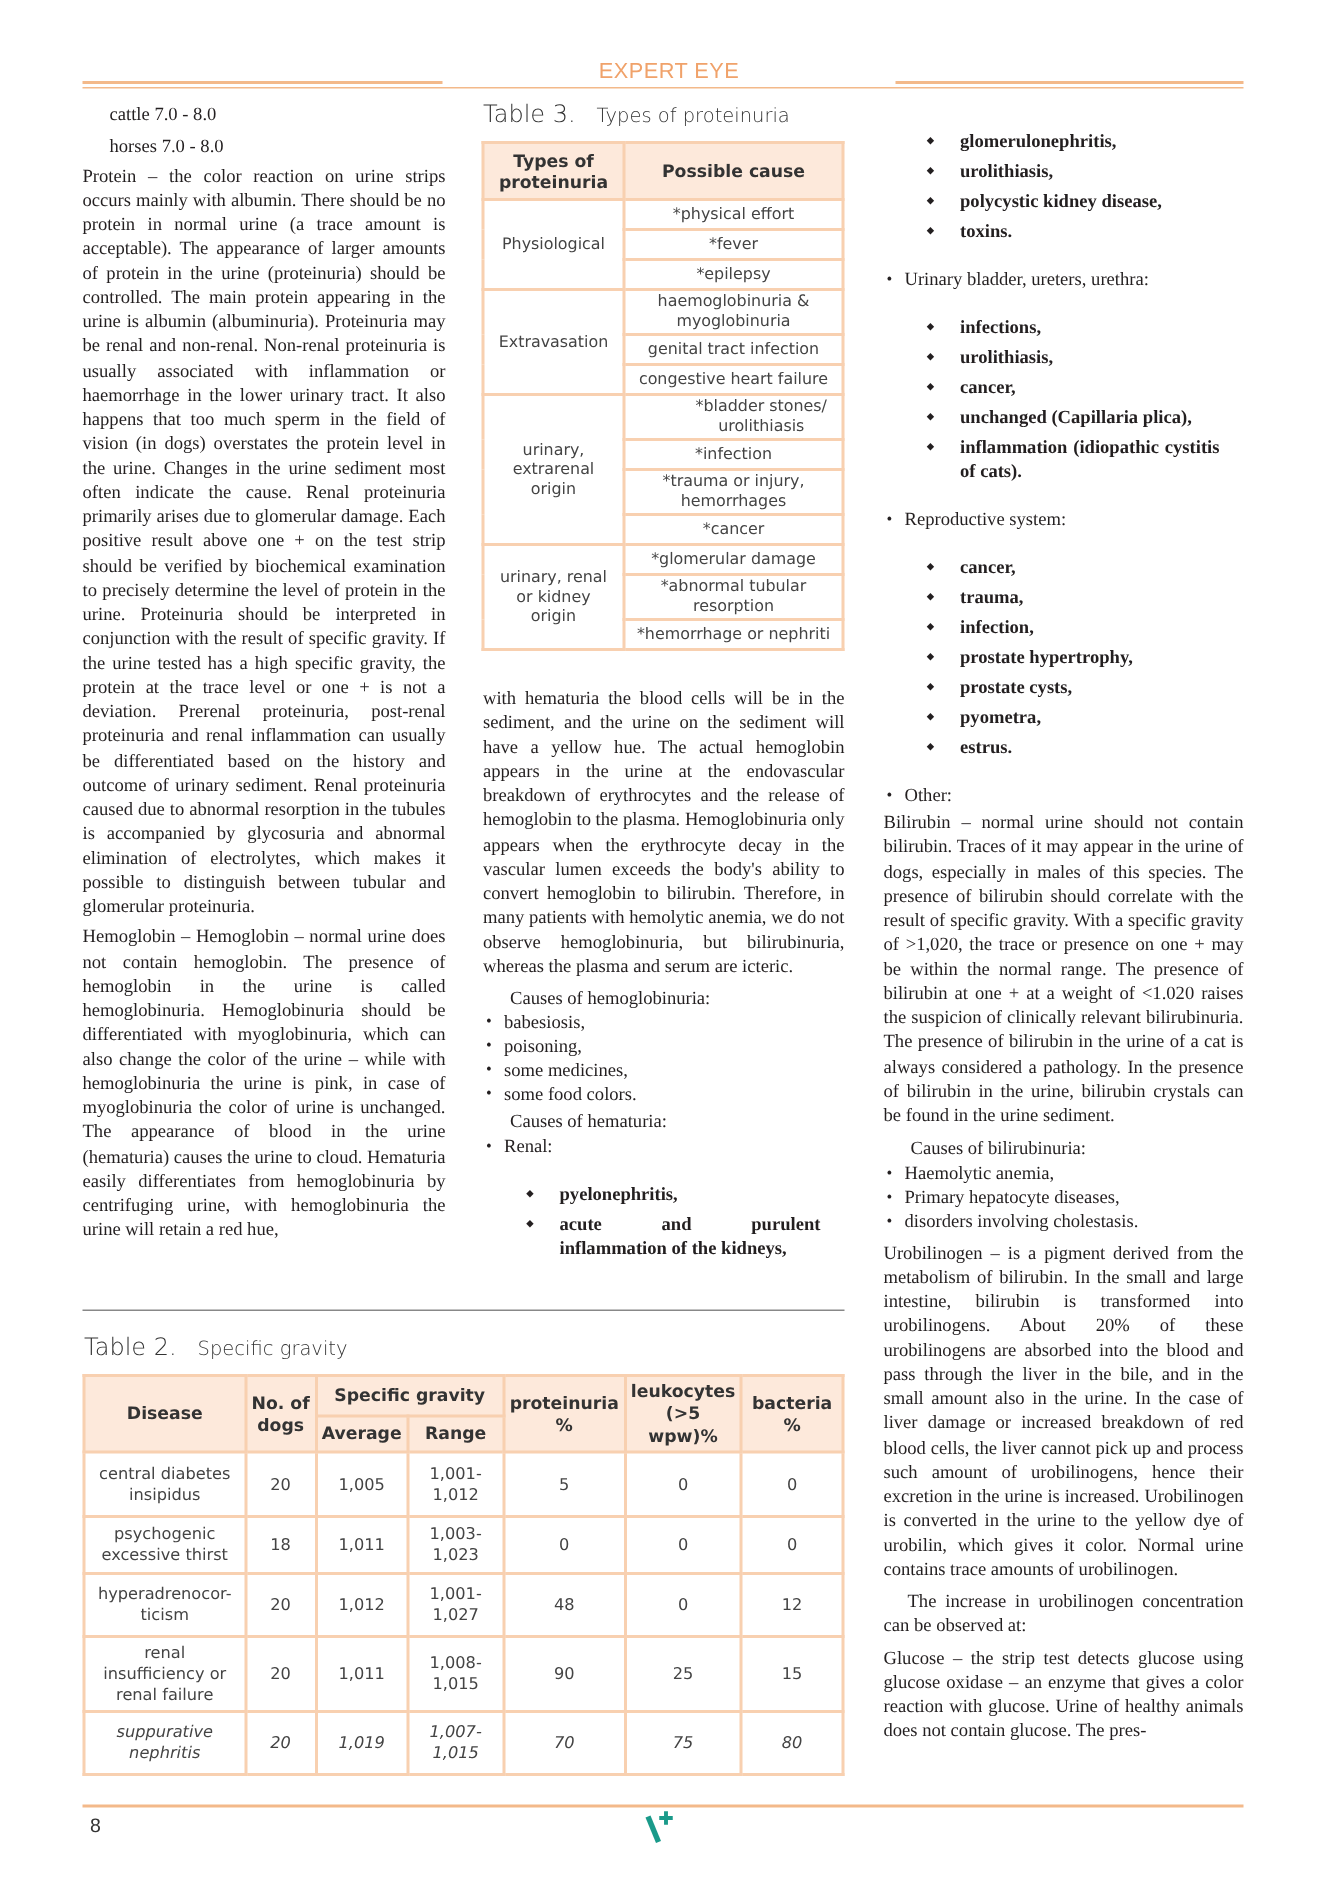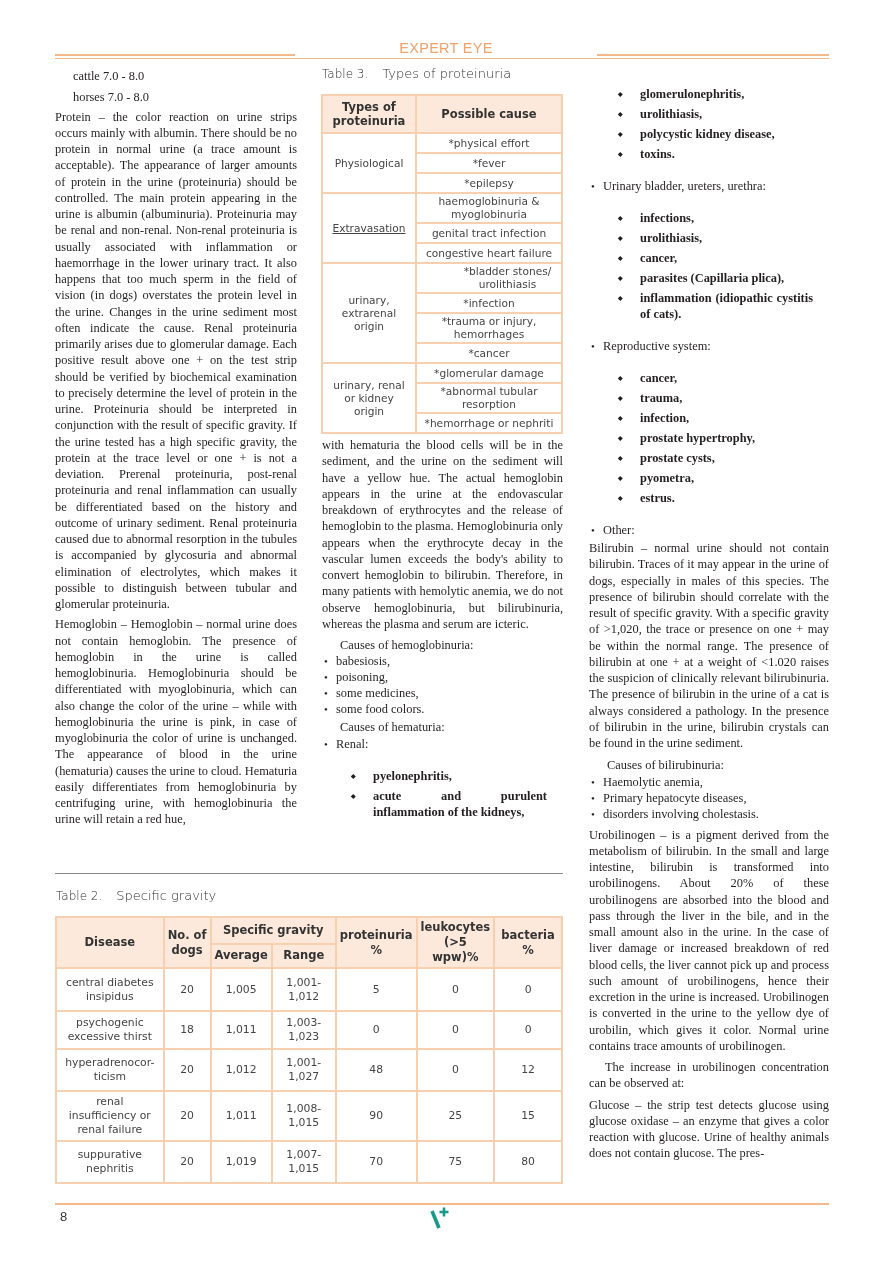--- a/index.html
+++ b/index.html
@@ -19,21 +19,21 @@
   .para-gap { margin-top:4px !important; }
 
   ul.l1 { list-style:none; margin:0; padding:0; }
   ul.l1 > li { position:relative; padding-left:14px; text-align:left; line-height:16px; }
   ul.l1 > li::before { content:"•"; position:absolute; left:2px; top:0; font-size:11px; }
   ul.l2 { list-style:none; margin:16px; padding:0;font-weight:bold; }
   ul.l2 > li { position:relative; padding-left:35px; text-align:justify; line-height:16px; margin:2px 0 4px 0; }
   ul.l2 > li::before { content:"◆"; position:absolute; left:13px; top:0px; font-size:6px; }
 
   .tcap { font-family:"DejaVu Sans", sans-serif; font-size:12.5px; color:#333; font-weight:300; }
-  .tcap .num { margin-right:14px; font-size:12px; }
+  .tcap .num { margin-right:14px; font-size:16px; }
 
   table.t { border-collapse:collapse; font-family:"DejaVu Sans", sans-serif; color:#444; }
   table.t td, table.t th { border:2px solid #f8d0b0; text-align:center; vertical-align:middle; }
   table.t th { background:#fde9db; font-weight:600; color:#333; }
   table.t3 { font-size:10.6px; width:242px; }
   table.t3 td { padding:1px 3px; line-height:13px; }
   table.t3 th { padding:4px 3px; line-height:14px; font-size:11.5px; }
   table.t2 { font-size:10.8px; width:508px; }
   table.t2 td { line-height:14px; padding:2px 3px; }
   table.t2 th { font-size:11.5px; line-height:15px; padding:2px 3px; }
@@ -74,21 +74,21 @@
           <td rowspan="3" style="padding: 2px 6px;">Physiological</td>
           <td style="height: 16px;">*physical effort</td>
         </tr>
         <tr>
           <td style="height: 16px;">*fever</td>
         </tr>
         <tr>
           <td style="height: 16px;">*epilepsy</td>
         </tr>
         <tr>
-          <td rowspan="3" style="padding: 4px 6px; text-decoration: underline;">Extravasation</td>
+          <td rowspan="3" style="padding: 4px 6px;">Extravasation</td>
           <td style="height: 16px;">haemoglobinuria &amp; myoglobinuria</td>
         </tr>
         <tr>
           <td style="height: 16px;">genital tract infection</td>
         </tr>
         <tr>
           <td style="height: 16px;">congestive heart failure</td>
         </tr>
         <tr>
           <td rowspan="4" style="padding: 2px 6px;">urinary, extrarenal origin</td>
@@ -110,21 +110,21 @@
         <tr>
           <td style="height: 16px;">*abnormal tubular resorption</td>
         </tr>
         <tr>
           <td style="height: 16px;">*hemorrhage or nephriti</td>
         </tr>
       </tbody>
   </table>
 </div>
 
-<div class="col" style="left:322px; top:437px; width:241px;">
+<div class="col" style="left:322px; top:457px; width:241px;">
   <p>with hematuria the blood cells will be in the sediment, and the urine on the sediment will have a yellow hue. The actual hemoglobin appears in the urine at the endovascular breakdown of erythrocytes and the release of hemoglobin to the plasma. Hemoglobinuria only appears when the erythrocyte decay in the vascular lumen exceeds the body's ability to convert hemoglobin to bilirubin. Therefore, in many patients with hemolytic anemia, we do not observe hemoglobinuria, but bilirubinuria, whereas the plasma and serum are icteric.</p>
   <p class="indent-line" style="margin-top:5px;">Causes of hemoglobinuria:</p>
   <ul class="l1" id="hemoglobinuria-list">
       <li>babesiosis,</li>
       <li>poisoning,</li>
       <li>some medicines,</li>
       <li>some food colors.</li>
     </ul>
   <p class="indent-line" style="margin-top:2px;">Causes of hematuria:</p>
   <ul class="l1">
@@ -143,21 +143,21 @@
       <li>polycystic kidney disease,</li>
       <li>toxins.</li>
     </ul>
   <ul class="l1">
     <li><span>Urinary bladder, ureters, urethra:</span></li>
   </ul>
   <ul class="l2" id="bladder-list">
       <li>infections,</li>
       <li>urolithiasis,</li>
       <li>cancer,</li>
-      <li>parasites (Capillaria plica),</li>
+      <li>unchanged (Capillaria plica),</li>
       <li>inflammation (idiopathic cystitis of cats).</li>
     </ul>
   <ul class="l1">
     <li><span>Reproductive system:</span></li>
   </ul>
   <ul class="l2" id="repro-list">
       <li>cancer,</li>
       <li>trauma,</li>
       <li>infection,</li>
       <li>prostate hypertrophy,</li>
@@ -234,21 +234,21 @@
         </tr>
         <tr style="height: 50px;">
           <td style="padding: 2px 8px;">renal insufficiency or renal failure</td>
           <td>20</td>
           <td>1,011</td>
           <td>1,008-1,015</td>
           <td>90</td>
           <td>25</td>
           <td>15</td>
         </tr>
-        <tr style="height: 42px;">
+        <tr style="height: 42px; font-style: italic;">
           <td style="padding: 2px 8px;">suppurative nephritis</td>
           <td>20</td>
           <td>1,019</td>
           <td>1,007-1,015</td>
           <td>70</td>
           <td>75</td>
           <td>80</td>
         </tr>
       </tbody>
   </table>

